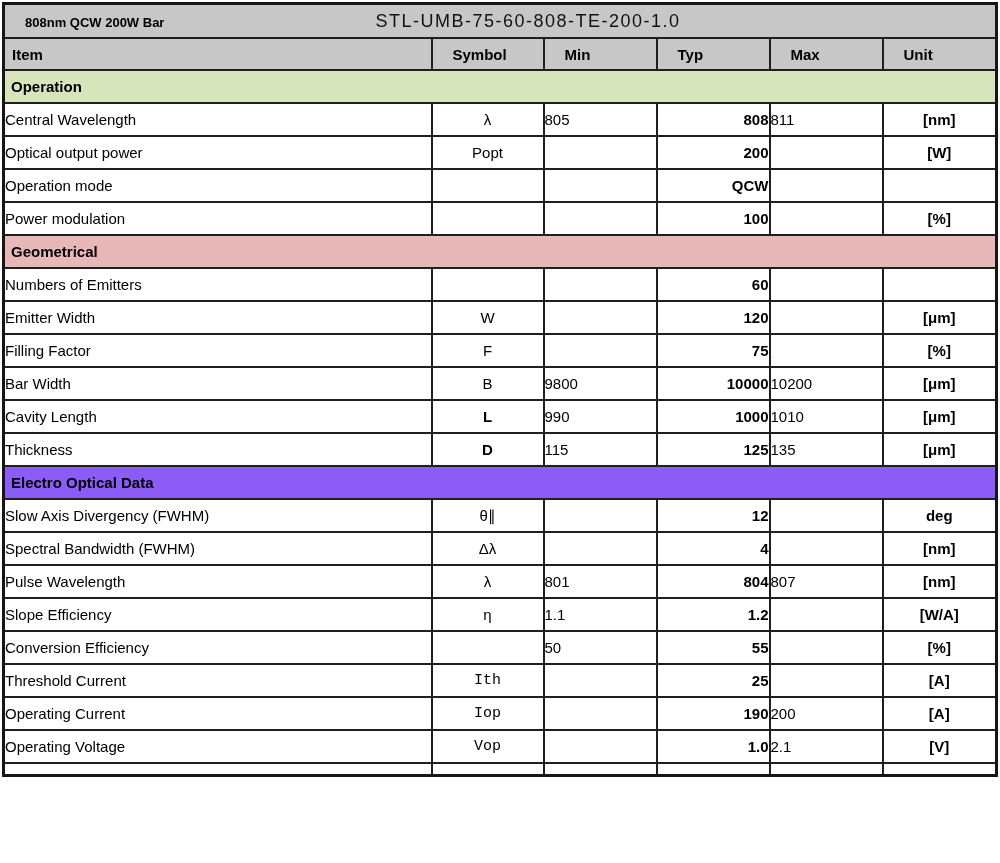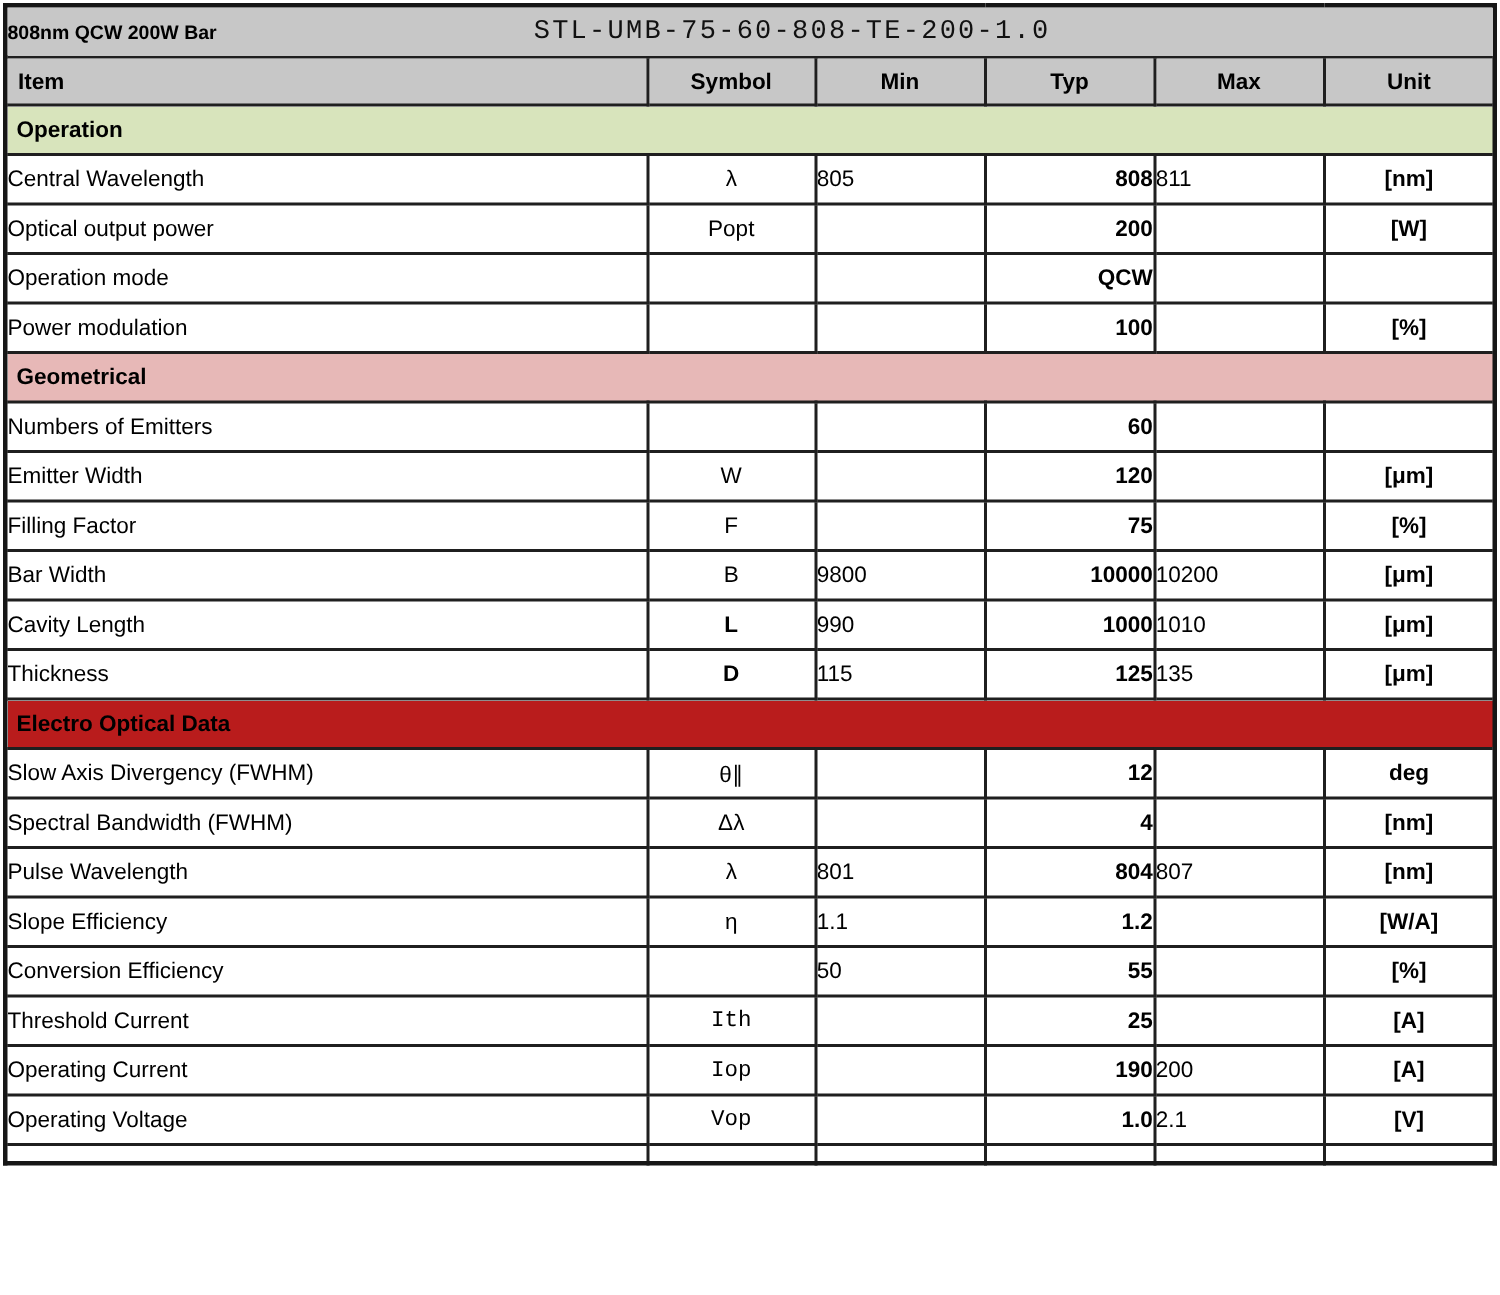--- a/index.html
+++ b/index.html
@@ -37,39 +37,41 @@
 
   
   tr.titlebar td {
     height: 32px;
     background: #c7c7c7;
     position: relative;
   }
   .title-product {
     font-weight: bold;
     font-size: 13px;
+    padding-left: 20px;
   }
   .title-model {
     position: absolute;
     top: 50%;
     left: calc(50% + 28px);
     transform: translate(-50%, -50%);
-    font-family: Liberation Mono, monospace;
+    font-family: Liberation Sans, sans-serif;
     font-size: 18px;
     letter-spacing: 1.5px;
     font-weight: normal;
     color: #111111;
   }
 
   
   tr.head td {
     height: 30px;
     background: #c7c7c7;
     font-weight: bold;
-    text-align: center;
+    text-align: left;
+    padding-left: 20px;
   }
   tr.head td.item { text-align: left; padding-left: 7px; }
 
   
   tr.band td {
     height: 31px;
     font-weight: bold;
     text-align: left;
     padding-left: 6px;
   }
@@ -204,21 +206,21 @@
   <tr class="datarow">
     <td class="item">Thickness</td>
     <td class="sym sym-bold">D</td>
     <td class="num">115</td>
     <td class="typ">125</td>
     <td class="num">135</td>
     <td class="unit">[μm]</td>
   </tr>
 
   <tr class="band">
-    <td colspan="6" style="background: #b91c1c; margin-top: 24px;">Electro Optical Data</td>
+    <td colspan="6" style="background: #8b5cf6; margin-top: 24px;">Electro Optical Data</td>
   </tr>
   <tr class="datarow">
     <td class="item">Slow Axis Divergency (FWHM)</td>
     <td class="sym">θ∥</td>
     <td class="num"></td>
     <td class="typ">12</td>
     <td class="num"></td>
     <td class="unit">deg</td>
   </tr>
   <tr class="datarow">

